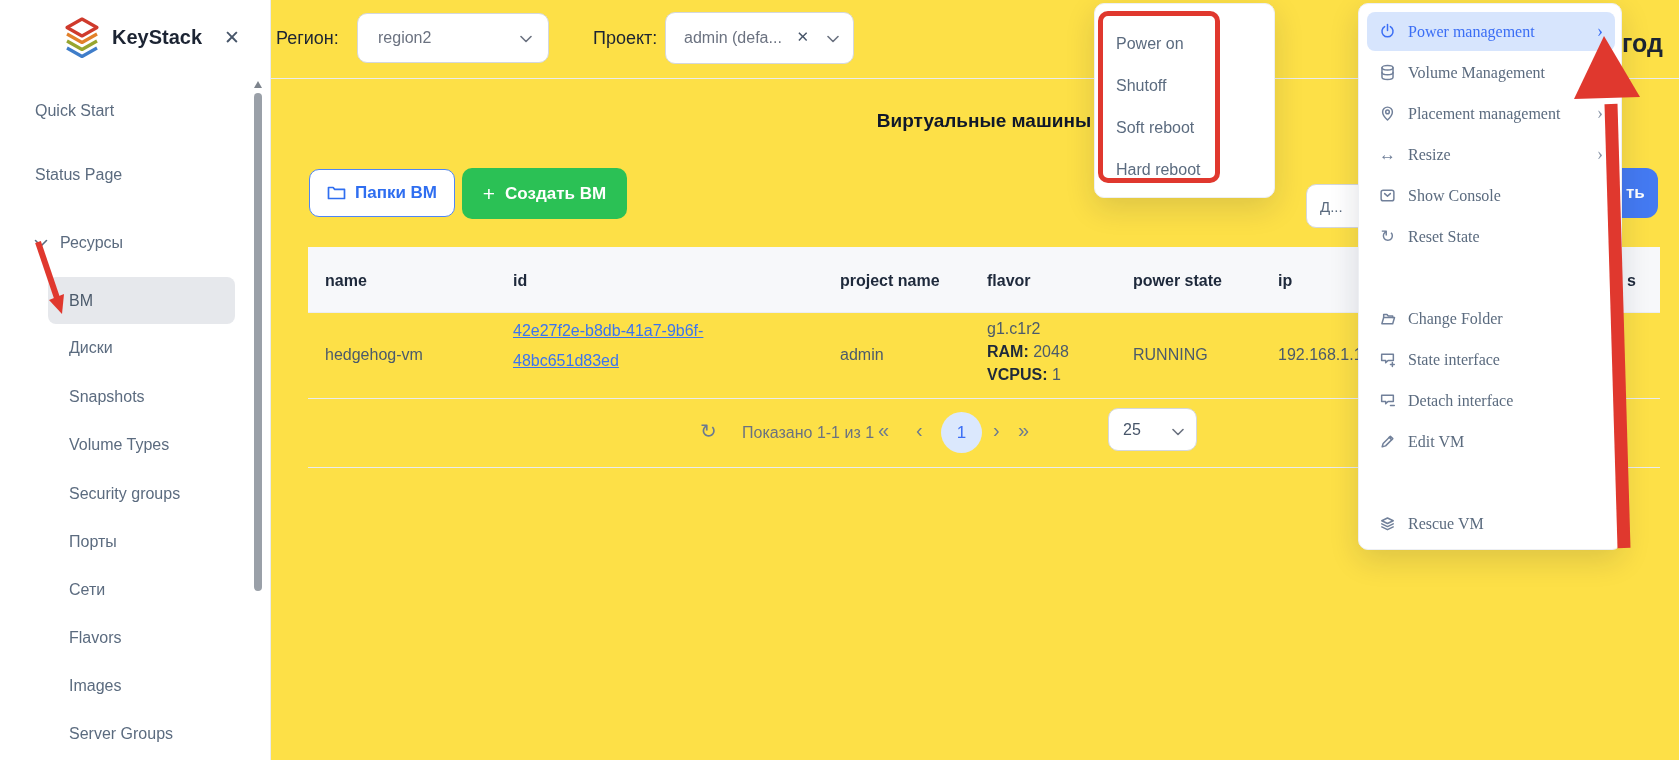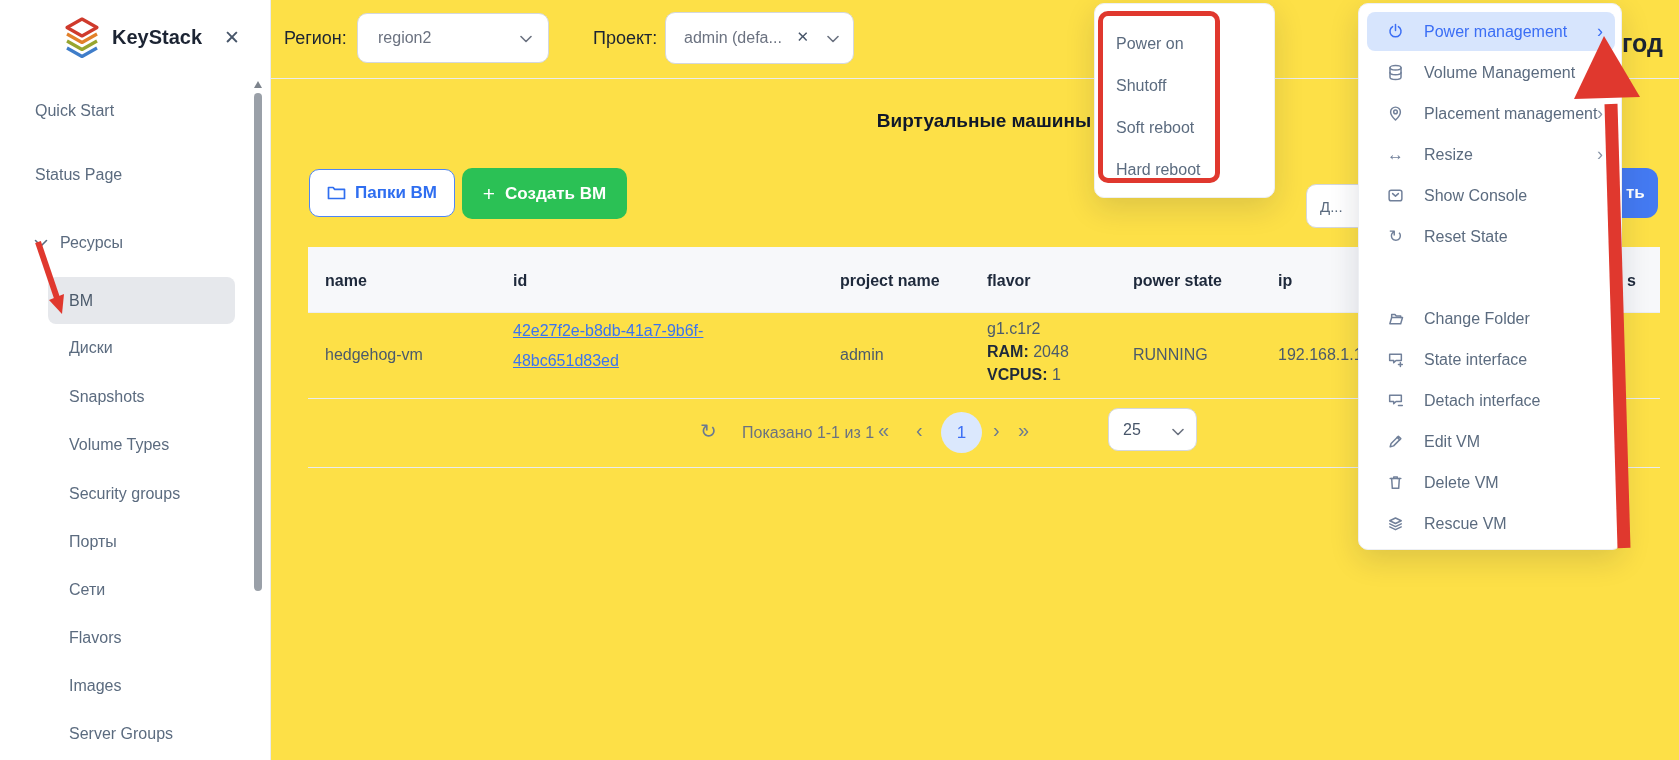--- a/index.html
+++ b/index.html
@@ -39,22 +39,22 @@
   #pg-size{left:1108px;top:408px;width:89px;height:43px;box-sizing:border-box;}
   
   .popup{background:#fff;border:1px solid #edeff3;border-radius:10px;
     box-shadow:0 10px 30px rgba(20,30,60,.14);z-index:10;}
   #power-submenu{left:1094px;top:3px;width:179px;height:193px;}
   .sub-item{left:21px;width:140px;height:36px;display:flex;align-items:center;
     font-size:16px;color:#5b6b7f;cursor:pointer;}
   #red-rect{left:1098px;top:11px;width:112px;height:162px;border:5px solid #e0382e;border-radius:10px;
     z-index:20;pointer-events:none;}
   #ctx-menu{left:1358px;top:3px;width:262px;height:545px;}
-  .mrow{left:8px;width:248px;height:39px;display:flex;align-items:center;gap:20px;padding-left:20px;
-    box-sizing:border-box;font-size:16px;color:#5b6b7f;cursor:pointer;border-radius:8px;}
+  .mrow{left:8px;width:248px;height:39px;display:flex;align-items:center;gap:12px;padding-left:12px;
+    box-sizing:border-box;font-size:16px;color:#5b6b7f;cursor:pointer;border-radius:8px;font-family:Liberation Serif, serif;}
   .mrow.active{background:#d7e5fd;color:#3b6ef5;}
   .mrow .sub-arrow{position:absolute;right:12px;font-size:18px;color:#8a96a8;}
   .mrow.active .sub-arrow{color:#3b6ef5;}
   .micon{width:17px;height:17px;flex:0 0 17px;stroke:#71809a;fill:none;stroke-width:1.4;
     stroke-linecap:round;stroke-linejoin:round;}
   .mrow.active .micon{stroke:#3b6ef5;}
   .char-icon{width:17px;flex:0 0 17px;text-align:center;font-size:17px;color:#71809a;}
   
   #frag-actions{left:1306px;top:184px;width:110px;height:44px;border:1px solid #d4d7dd;border-radius:10px;
     background:#fff;display:flex;align-items:center;padding-left:13px;box-sizing:border-box;
@@ -100,21 +100,21 @@
     <div class="abs side-sub" style="top:436px">Volume Types</div>
     <div class="abs side-sub" style="top:485px">Security groups</div>
     <div class="abs side-sub" style="top:533px">Порты</div>
     <div class="abs side-sub" style="top:581px">Сети</div>
     <div class="abs side-sub" style="top:629px">Flavors</div>
     <div class="abs side-sub" style="top:677px">Images</div>
     <div class="abs side-sub" style="top:725px">Server Groups</div>
   </div>
 
   <div id="topbar-line" class="abs"></div>
-  <div class="abs lbl" style="left:284px;top:28px">Регион:</div>
+  <div class="abs lbl" style="left:276px;top:28px">Регион:</div>
   <div class="abs select" style="left:357px;top:13px;width:190px;height:48px">
     <span style="margin-left:20px">region2</span>
     <svg class="abs" style="right:16px;top:21px" width="12" height="8" viewBox="0 0 12 8">
       <path d="M1 1.5l5 5 5-5" class="chev" style="color:#6b7280"></path>
       </svg>
   </div>
   <div class="abs lbl" style="left:593px;top:28px">Проект:</div>
   <div class="abs select" style="left:665px;top:12px;width:187px;height:50px">
     <span style="margin-left:18px">admin (defa...</span>
     <span class="abs" style="right:44px;top:15px;font-size:15px;color:#475569">✕</span>
@@ -255,28 +255,20 @@
         </svg>
       <span>Detach interface</span>
     </div>
     <div class="abs mrow" style="top:418px">
       <svg class="micon" viewBox="0 0 16 16">
         <path d="M3 13l.9-3.2 6.8-6.8 2.3 2.3-6.8 6.8L3 13z"></path>
           <path d="M9.6 4.1l2.3 2.3"></path>
         </svg>
       <span>Edit VM</span>
     </div>
-    <div class="abs mrow" style="top:459px">
-      <svg class="micon" viewBox="0 0 16 16">
-        <path d="M3 4.3h10"></path>
-          <path d="M6.3 4.3V2.9h3.4v1.4"></path>
-          <path d="M4.4 4.3l.6 9.2h6l.6-9.2"></path>
-        </svg>
-      <span>Delete VM</span>
-    </div>
     <div class="abs mrow" style="top:500px">
       <svg class="micon" viewBox="0 0 16 16">
         <path d="M2.6 5.4 8 2.8l5.4 2.6L8 8 2.6 5.4z"></path>
           <path d="M2.6 8.3 8 10.9l5.4-2.6"></path>
         <path d="M2.6 11.2 8 13.8l5.4-2.6"></path>
         </svg>
       <span>Rescue VM</span>
     </div>
   </div>
 

